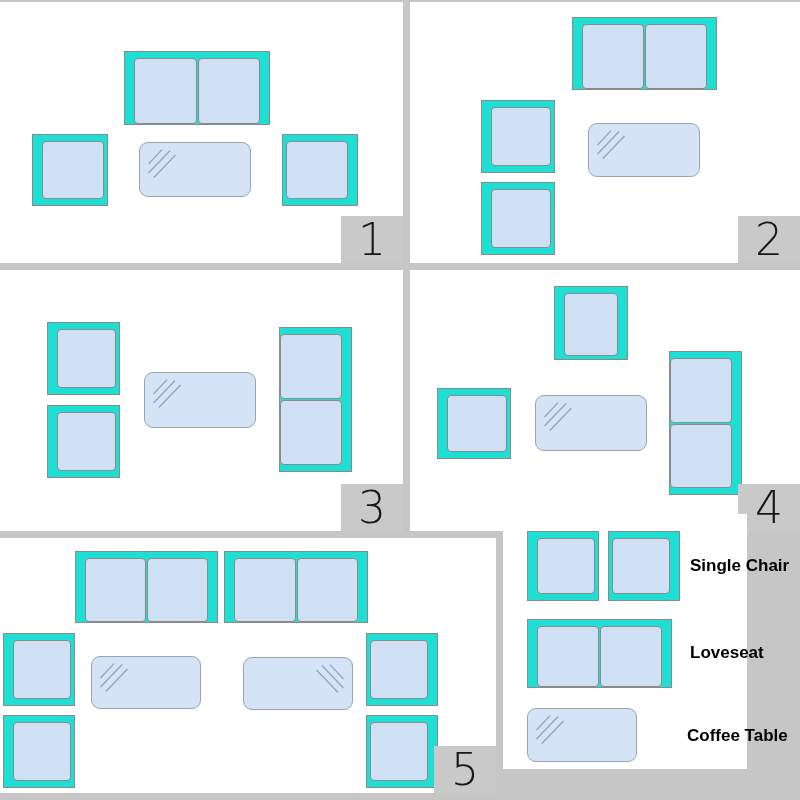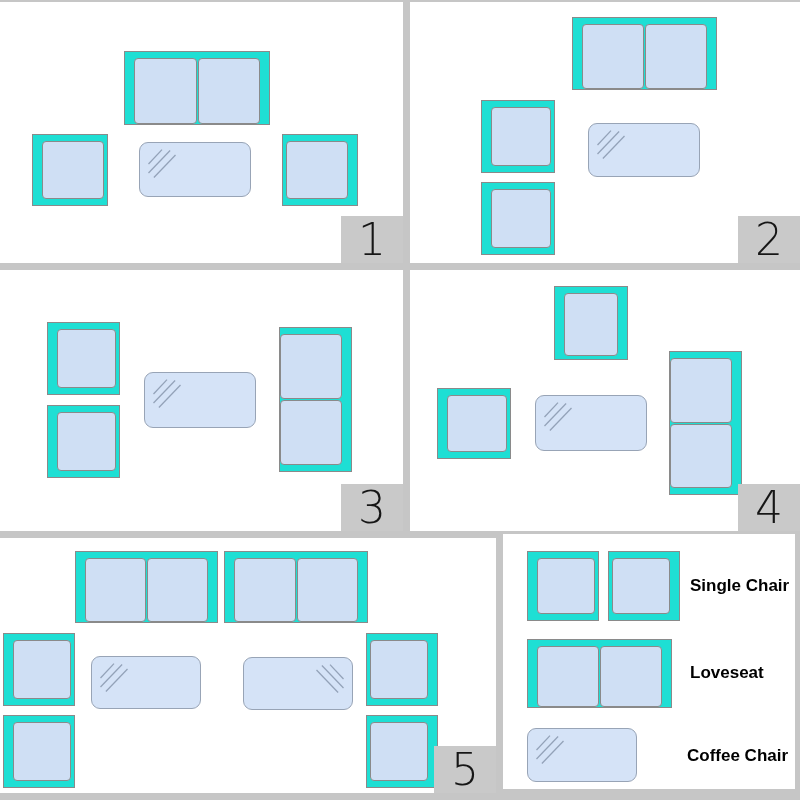--- a/index.html
+++ b/index.html
@@ -6,21 +6,21 @@
   body{width:800px;height:800px;overflow:hidden;font-family:"Liberation Sans",sans-serif;}
 
   .board{position:relative;width:800px;height:800px;background:var(--background,#c6c6c6);}
 
   .panel{position:absolute;background:var(--panel,#ffffff);}
   .p0{left:0;   top:2px;   width:403px;height:261px;}
   .p1{left:410px;top:2px;  width:390px;height:261px;}
   .p2{left:0;   top:270px; width:403px;height:261px;}
   .p3{left:410px;top:270px;width:390px;height:261px;}
   .p4{left:0;   top:538px; width:496px;height:255px;}
-  .plegend{left:503px;top:534px;width:292px;height:255px;}
+  .plegend{left:503px;top:514px;width:244px;height:255px;}
 
   .items{position:absolute;inset:0;}
 
   
   .piece{position:absolute;box-sizing:border-box;background:var(--teal,#1edfd4);
          border:1px solid var(--outline,#8a8a8a);display:flex;gap:1px;}
   .chair.open-right   {padding:6px 3px 6px 9px;flex-direction:row;}
   .chair.open-left    {padding:6px 9px 6px 3px;flex-direction:row;}
   .chair.open-down    {padding:6px 9px 3px 9px;flex-direction:row;}
   .loveseat.open-down {padding:6px 9px 0 9px;flex-direction:row;}
@@ -210,16 +210,16 @@
         <div class="table shine-tl" style="left: 24px; top: 194px; width: 110px; height: 54px;">
           <svg class="shine" viewBox="0 0 40 40">
             <line x1="5" y1="20" x2="20" y2="4"></line>
             <line x1="5" y1="30" x2="29" y2="5"></line>
             <line x1="11" y1="35" x2="35" y2="10"></line>
           </svg>
         </div>
       </div>
     <div class="legend-label ll0">Single Chair</div>
     <div class="legend-label ll1">Loveseat</div>
-    <div class="legend-label ll2">Coffee Chair</div>
+    <div class="legend-label ll2">Coffee Table</div>
   </section>
 
 </div>
 
 </body></html>

